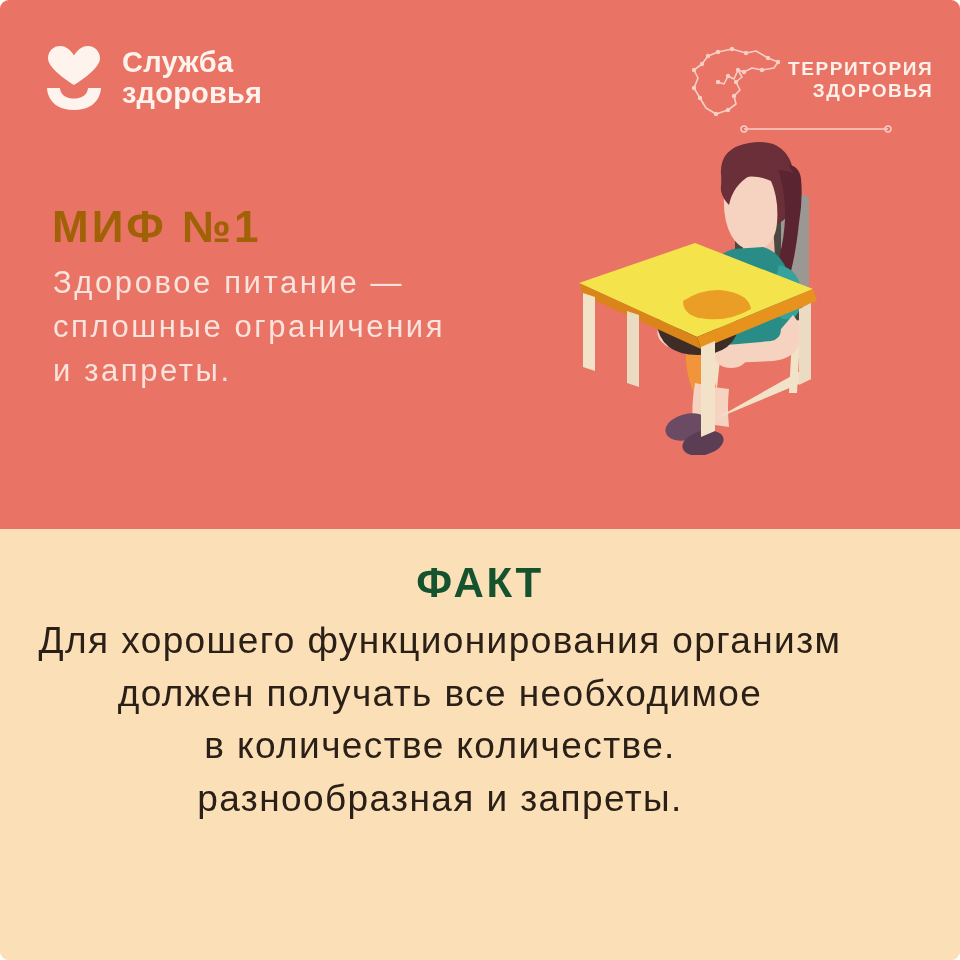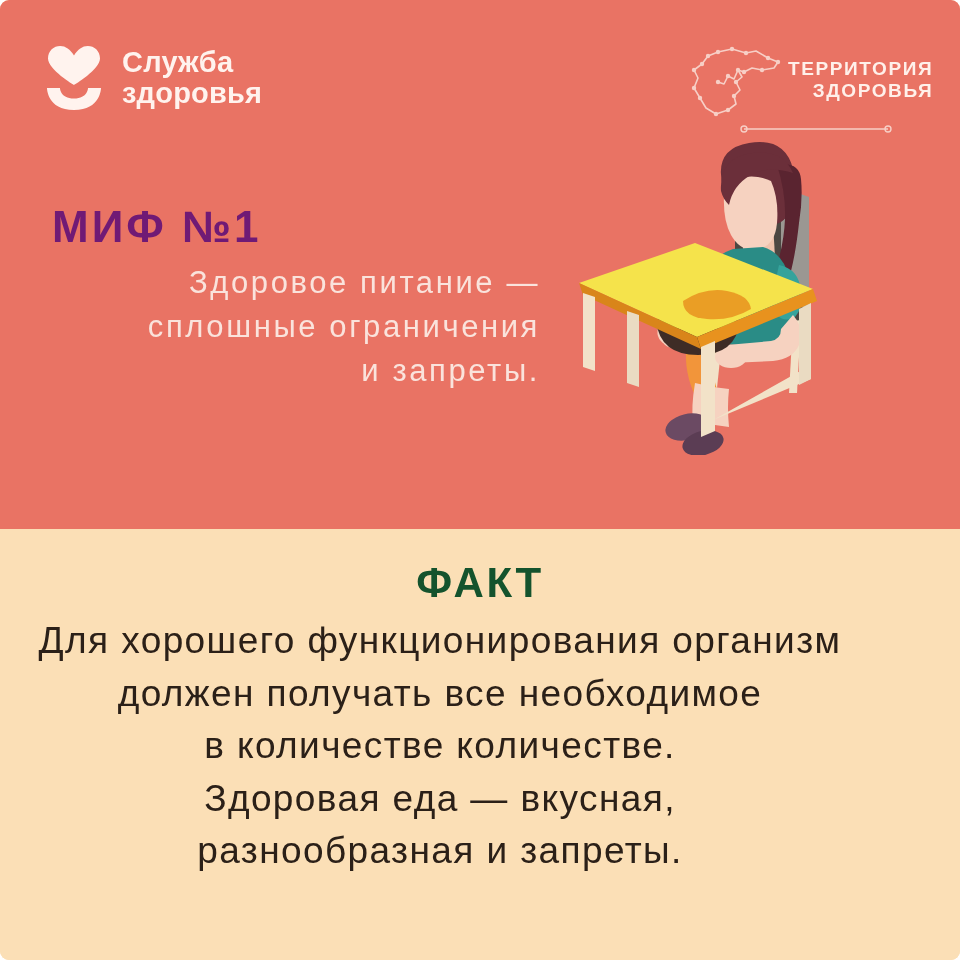--- a/index.html
+++ b/index.html
@@ -106,35 +106,34 @@
   }
 
   
   .myth-block {
     position: absolute;
     left: 52px;
     top: 205px;
     width: 500px;
   }
   .myth-title {
-    color: #701a75;
+    color: #a16207;
     font-size: 44px;
     font-weight: bold;
     letter-spacing: 3px;
     margin: 0 0 12px 0;
     line-height: 1;
   }
   .myth-body {
     color: #FAE3DC;
     font-size: 31px;
     font-weight: 400;
     letter-spacing: 2.6px;
     line-height: 1.42;
-    margin: 12px;
-    text-align: right;
+    margin: 1px;
   }
   .myth-line { display: block; white-space: nowrap; }
 
   
   .illustration {
     position: absolute;
     left: 565px;
     top: 125px;
     width: 300px;
     height: 330px;
@@ -327,17 +326,16 @@
         <polygon points="234,184 246,178 246,254 234,260" fill="#EADBC2"></polygon>
       </g>
     </svg>
   </div>
 
   <div class="fact-label">ФАКТ</div>
   <div class="fact-body">
     <span class="fact-line">Для хорошего функционирования организм</span>
     <span class="fact-line">должен получать все необходимое</span>
     <span class="fact-line">в количестве количестве.</span>
-    <span class="fact-line">Здоровая еда — вкусная,</span>
     <span class="fact-line">разнообразная и запреты.</span>
   </div>
 
 </div>
 
 </body></html>

